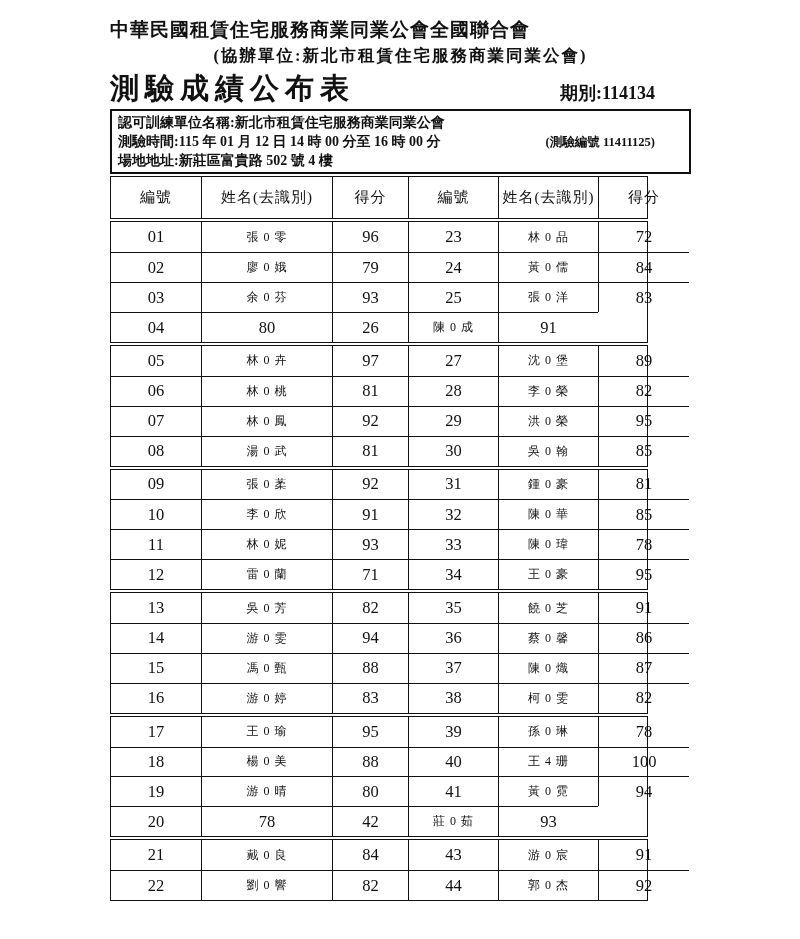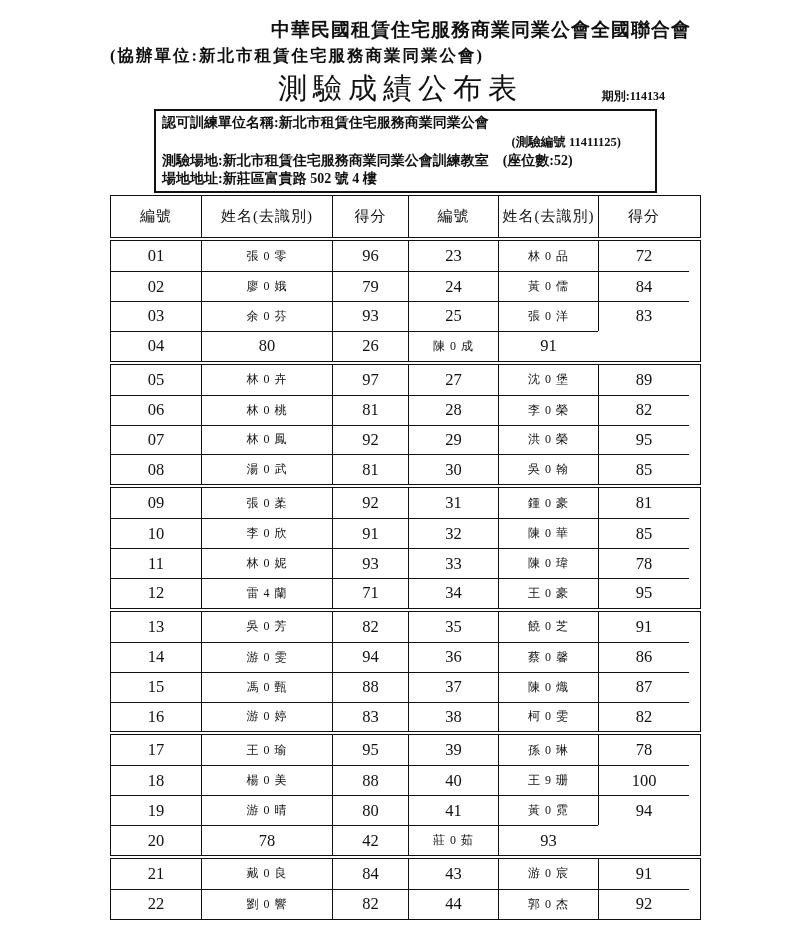--- a/index.html
+++ b/index.html
@@ -10,78 +10,78 @@
     color: #111;
     overflow: hidden;
   }
   .doc {
     width: 581px;
     margin-left: 110px;
     padding-top: 18px;
     --cols: 90px 131px 76px 90px 100px 91px;
   }
   .org-title {
-    text-align: right;
+    text-align: left;
     font-size: 19px;
     font-weight: bold;
     letter-spacing: 1px;
     line-height: 24px;
     white-space: nowrap;
   }
   .co-org {
+    text-align: center;
     font-size: 16.5px;
     font-weight: bold;
     letter-spacing: 2px;
     line-height: 24px;
     margin-top: 2px;
     white-space: nowrap;
   }
   .title-row {
     position: relative;
     height: 38px;
     margin-top: 1px;
   }
   .doc-title {
-    text-align: center;
+    text-align: left;
     font-size: 29px;
-    font-weight: normal;
+    font-weight: bold;
     letter-spacing: 6px;
     line-height: 38px;
     white-space: nowrap;
   }
   .period {
     position: absolute;
-    right: 26px;
+    right: 36px;
     bottom: 2px;
-    font-size: 12px;
+    font-size: 18px;
     font-weight: bold;
     white-space: nowrap;
   }
   .info-box {
     margin-top: 2px;
-    width: 503px;
+    width: 581px;
     border: 2px solid #111;
     padding: 3px 6px 2px 6px;
     font-size: 14px;
     font-weight: bold;
-    margin-left: 44px;
   }
   .info-line {
     line-height: 18.8px;
     display: flex;
     align-items: baseline;
     white-space: nowrap;
   }
   .info-line .note { font-size: 14px; }
   .info-line .note.small { font-size: 12.5px; margin-left: auto; margin-right: 28px; }
   .info-line .note.inline { margin-left: 14px; }
 
   .score-table { width: 581px; }
   .thead, .tgroup {
-    width: 591px;
+    width: 538px;
     border: 1.5px solid #111;
     margin-top: 2px;
     background: #fff;
   }
   .thead { display: grid; grid-template-columns: var(--cols); }
   .thead .cell {
     height: 41px;
     font-size: 15px;
     letter-spacing: 1px;
   }
@@ -111,25 +111,22 @@
   <div class="title-row">
     <div class="doc-title">測驗成績公布表</div>
     <span class="period">期別:114134</span>
   </div>
 
   <div class="info-box">
     <div class="info-line">
       <span>認可訓練單位名稱:新北市租賃住宅服務商業同業公會</span>
     </div>
     <div class="info-line">
+      <span>測驗時間:115 年 01 月 12 日 14 時 00 分至 16 時 00 分</span>
       <span class="note small">(測驗編號 11411125)</span>
-    </div>
-    <div class="info-line">
-      <span>測驗場地:新北市租賃住宅服務商業同業公會訓練教室</span>
-      <span class="note inline">(座位數:52)</span>
     </div>
     <div class="info-line">
       <span>場地地址:新莊區富貴路 502 號 4 樓</span>
     </div>
   </div>
 
   <div class="score-table">
     <div class="thead">
       <div class="cell">編號</div>
       <div class="cell">姓名(去識別)</div>
@@ -226,21 +223,21 @@
           <div class="trow">
             <div class="cell num">11</div>
             <div class="cell name">林 0 妮</div>
             <div class="cell num">93</div>
             <div class="cell num">33</div>
             <div class="cell name">陳 0 瑋</div>
             <div class="cell num">78</div>
           </div>
           <div class="trow">
             <div class="cell num">12</div>
-            <div class="cell name">雷 4 蘭</div>
+            <div class="cell name">雷 0 蘭</div>
             <div class="cell num">71</div>
             <div class="cell num">34</div>
             <div class="cell name">王 0 豪</div>
             <div class="cell num">95</div>
           </div>
         </div>
         <div class="tgroup">
           <div class="trow">
             <div class="cell num">13</div>
             <div class="cell name">吳 0 芳</div>
@@ -281,21 +278,21 @@
             <div class="cell num">95</div>
             <div class="cell num">39</div>
             <div class="cell name">孫 0 琳</div>
             <div class="cell num">78</div>
           </div>
           <div class="trow">
             <div class="cell num">18</div>
             <div class="cell name">楊 0 美</div>
             <div class="cell num">88</div>
             <div class="cell num">40</div>
-            <div class="cell name">王 9 珊</div>
+            <div class="cell name">王 4 珊</div>
             <div class="cell num">100</div>
           </div>
           <div class="trow">
             <div class="cell num">19</div>
             <div class="cell name">游 0 晴</div>
             <div class="cell num">80</div>
             <div class="cell num">41</div>
             <div class="cell name">黃 0 霓</div>
             <div class="cell num">94</div>
           </div>

